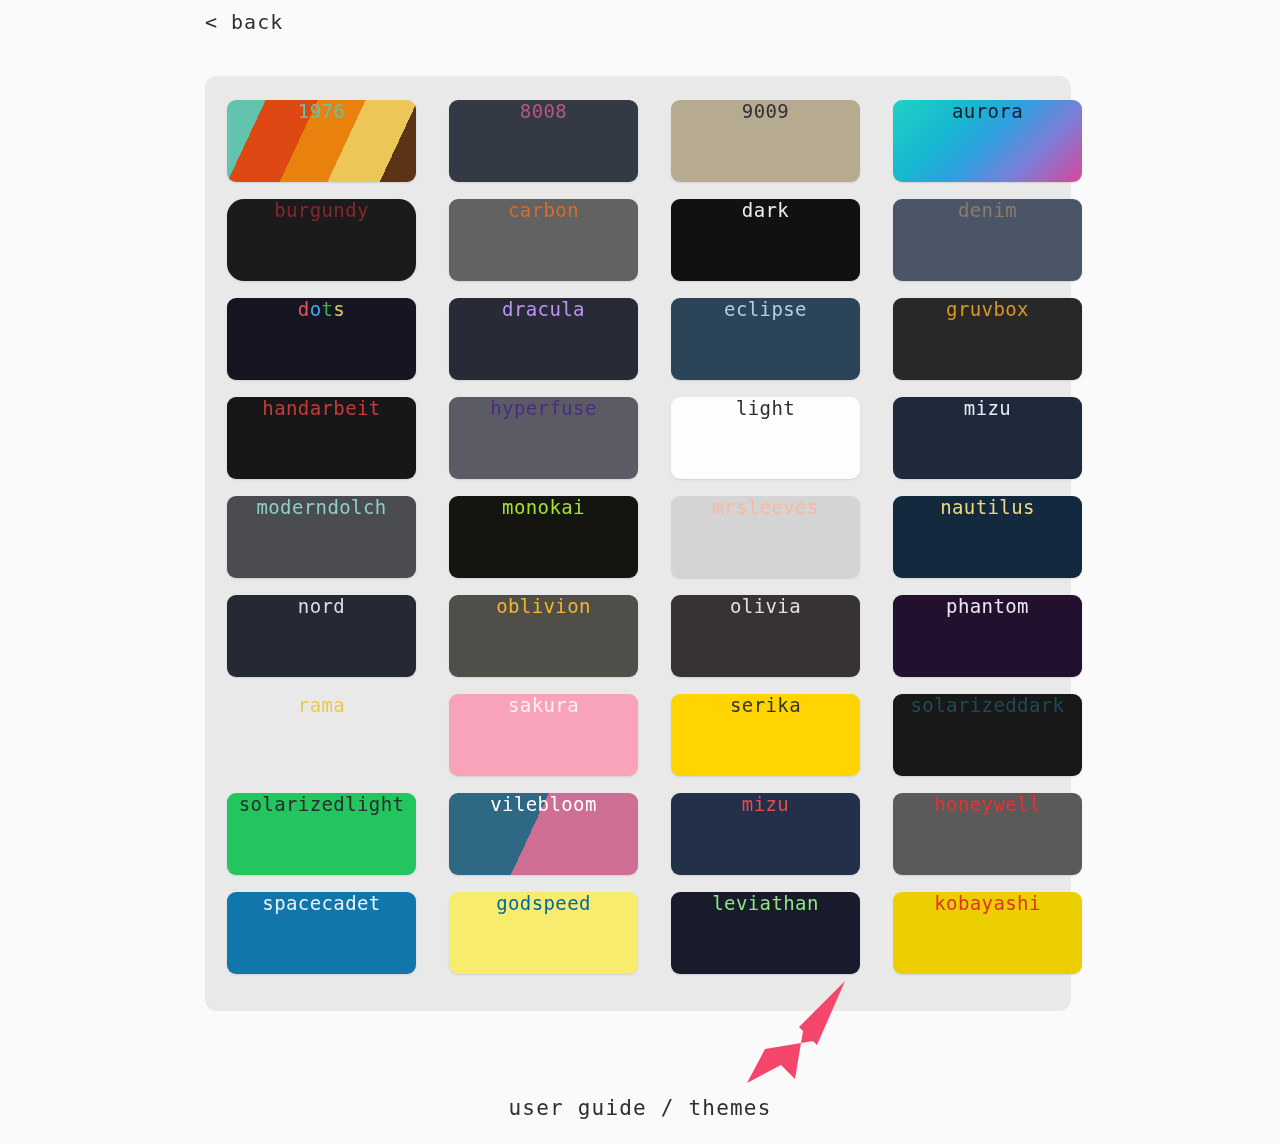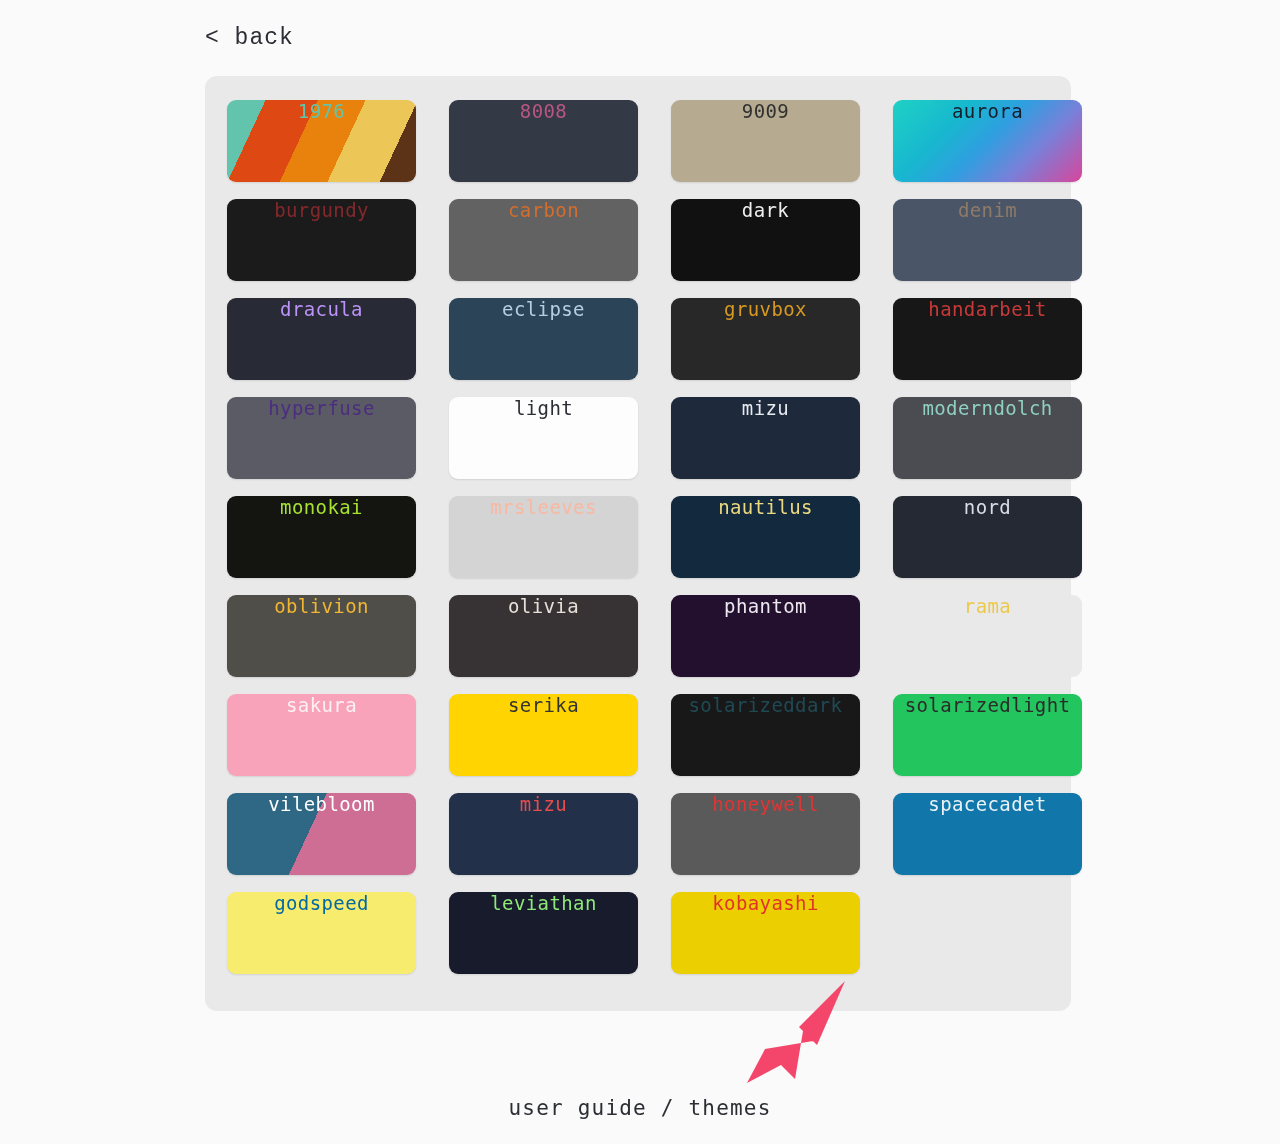--- a/index.html
+++ b/index.html
@@ -13,29 +13,28 @@
     background: #fafafa;
     font-family: "DejaVu Sans Mono", "Liberation Mono", monospace;
     position: relative;
     overflow: hidden;
   }
 
   
   #back-link {
     position: absolute;
     left: 205px;
-    top: 24px;
-    font-size: 23px;
+    top: 8px;
+    font-size: 20px;
     letter-spacing: 1px;
     color: #2c2e34;
     font-weight: 400;
     cursor: pointer;
     user-select: none;
     line-height: 28px;
-    font-family: Liberation Mono, monospace;
   }
 
   
   #themes-panel {
     position: absolute;
     left: 205px;
     top: 76px;
     width: 866px;
     height: 935px;
     background: #e9e9e9;
@@ -106,31 +105,34 @@
       </div>
       <div class="theme-card" style="background: rgb(51, 58, 69);">
         <span class="theme-name" style="color: rgb(184, 86, 131);">8008</span>
       </div>
       <div class="theme-card" style="background: rgb(182, 171, 145);">
         <span class="theme-name" style="color: rgb(48, 48, 48);">9009</span>
       </div>
       <div class="theme-card" style="background: linear-gradient(135deg, rgb(31, 209, 196) 0%, rgb(23, 184, 207) 30%, rgb(47, 159, 224) 50%, rgb(122, 127, 216) 72%, rgb(216, 70, 155) 100%);">
         <span class="theme-name" style="color: rgb(22, 29, 43);">aurora</span>
       </div>
-      <div class="theme-card" style="background: rgb(27, 27, 27);">
+      <div class="theme-card" style="background: rgb(27, 27, 27); border-radius: 17px;">
         <span class="theme-name" style="color: rgb(133, 40, 45);">burgundy</span>
       </div>
       <div class="theme-card" style="background: rgb(98, 98, 98);">
         <span class="theme-name" style="color: rgb(211, 110, 45);">carbon</span>
       </div>
       <div class="theme-card" style="background: rgb(17, 17, 17);">
         <span class="theme-name" style="color: rgb(238, 238, 238);">dark</span>
       </div>
       <div class="theme-card" style="background: rgb(74, 85, 104);">
         <span class="theme-name" style="color: rgb(141, 123, 104);">denim</span>
+      </div>
+      <div class="theme-card" style="background: rgb(22, 22, 34);">
+        <span class="theme-name"><span style="color: rgb(224, 85, 97);">d</span><span style="color: rgb(74, 165, 240);">o</span><span style="color: rgb(70, 167, 88);">t</span><span style="color: rgb(227, 197, 103);">s</span></span>
       </div>
       <div class="theme-card" style="background: rgb(40, 42, 54);">
         <span class="theme-name" style="color: rgb(189, 147, 249);">dracula</span>
       </div>
       <div class="theme-card" style="background: rgb(43, 68, 88);">
         <span class="theme-name" style="color: rgb(182, 206, 227);">eclipse</span>
       </div>
       <div class="theme-card" style="background: rgb(40, 40, 40);">
         <span class="theme-name" style="color: rgb(215, 153, 33);">gruvbox</span>
       </div>

